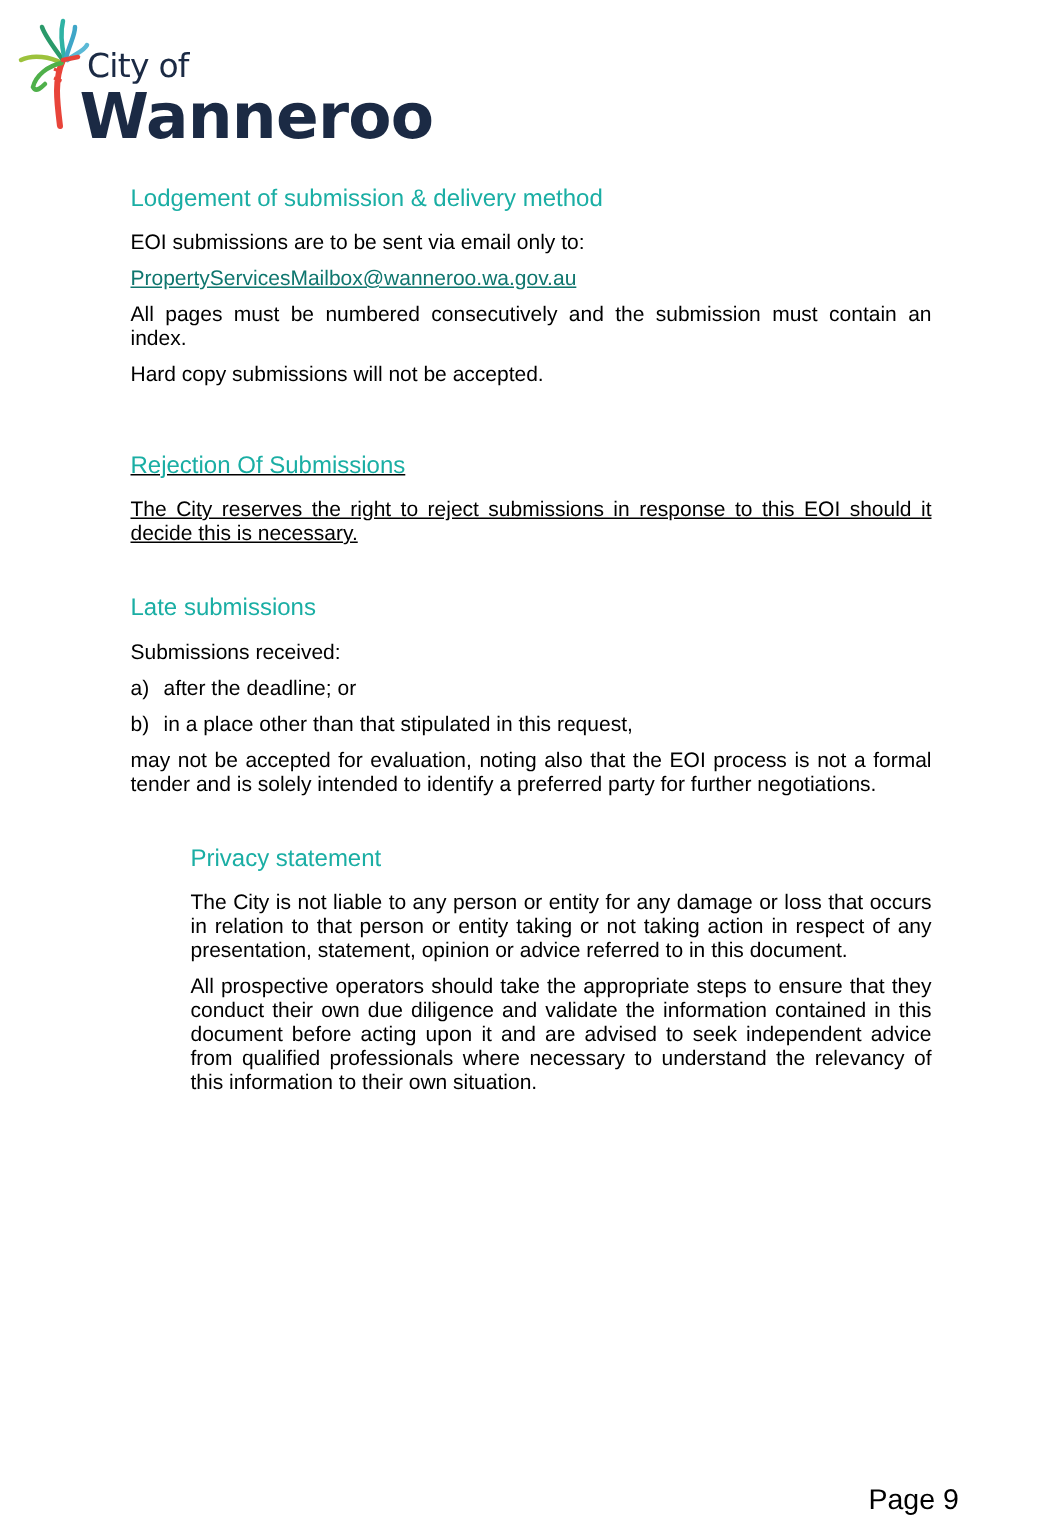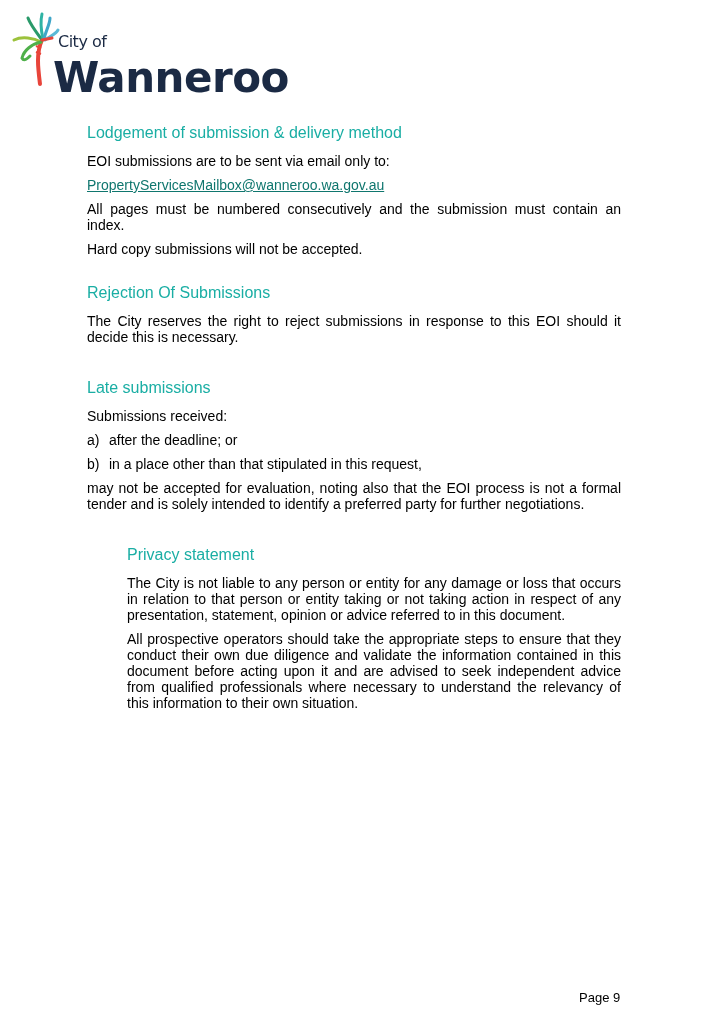--- a/index.html
+++ b/index.html
@@ -3,39 +3,39 @@
 <meta charset="utf-8">
 <style>
   html, body { margin: 0; padding: 0; background: #ffffff; }
   body {
     width: 706px; height: 1021px; position: relative; overflow: hidden;
     font-family: "Liberation Sans", sans-serif; color: #000;
   }
   .logo { position: absolute; left: 8px; top: 8px; width: 220px; height: 80px; }
   .logo svg { position: absolute; left: 0; top: 0; }
   .logo .city-of {
-    position: absolute; left: 50px; top: 24px; font-size: 16px; color: #1b2a44;
+    position: absolute; left: 50px; top: 24px; font-size: 22px; color: #1b2a44;
     font-family: "DejaVu Sans", sans-serif; letter-spacing: -0.5px;
   }
   .logo .wanneroo {
     position: absolute; left: 45px; top: 45px; font-size: 42px; font-weight: bold; color: #1b2a44;
     font-family: "DejaVu Sans", sans-serif; letter-spacing: -0.5px;
   }
   .content { position: absolute; left: 87px; top: 121px; width: 534px; }
   h2 {
     color: #1aaea4; font-weight: normal; font-size: 16px; margin: 0 0 8px 0; line-height: 24px;
   }
   p {
     margin: 0 0 8px 0; font-size: 14px; line-height: 16px; text-align: justify;
   }
   .section { margin-bottom: 24px; }
   .link { color: #0f766e; text-decoration: underline; }
   .list-item { display: flex; margin: 0 0 8px 0; font-size: 14px; line-height: 16px; }
   .list-item .marker { width: 22px; flex: none; }
-  .footer { position: absolute; left: 579px; top: 990px; font-size: 13px; }
+  .footer { position: absolute; left: 579px; top: 990px; font-size: 19px; }
 </style>
 </head>
 <body>
 
 <div class="logo">
   <svg width="60" height="80" viewBox="0 0 60 80">
     <path d="M32 76 C30 60 28 45 34 32" stroke="#e8443a" stroke-width="4" fill="none" stroke-linecap="round"></path>
     <path d="M33 34 C26 30 14 28 6 32" stroke="#9cc23c" stroke-width="3" fill="none" stroke-linecap="round"></path>
     <path d="M33 34 C24 36 16 42 14 50 C16 54 20 50 22 48" stroke="#4fb04a" stroke-width="3" fill="none" stroke-linecap="round"></path>
     <path d="M34 32 C28 24 22 16 20 10" stroke="#2a9a6a" stroke-width="3" fill="none" stroke-linecap="round"></path>
@@ -52,21 +52,21 @@
 <div class="content">
 
   <div class="section">
     <h2>Lodgement of submission &amp; delivery method</h2>
     <p>EOI submissions are to be sent via email only to:</p>
     <p><a class="link">PropertyServicesMailbox@wanneroo.wa.gov.au</a></p>
     <p>All pages must be numbered consecutively and the submission must contain an index.</p>
     <p>Hard copy submissions will not be accepted.</p>
   </div>
 
-  <div class="section" style="margin-top:24px;">
+  <div class="section" style="margin-top:42px;text-decoration:underline;">
     <h2>Rejection Of Submissions</h2>
     <p>The City reserves the right to reject submissions in response to this EOI should it decide this is necessary.</p>
   </div>
 
   <div class="section" style="margin-top:31px;">
     <h2>Late submissions</h2>
     <p>Submissions received:</p>
     <div class="list-item">
       <span class="marker">a)</span>
       <span>after the deadline; or</span>

